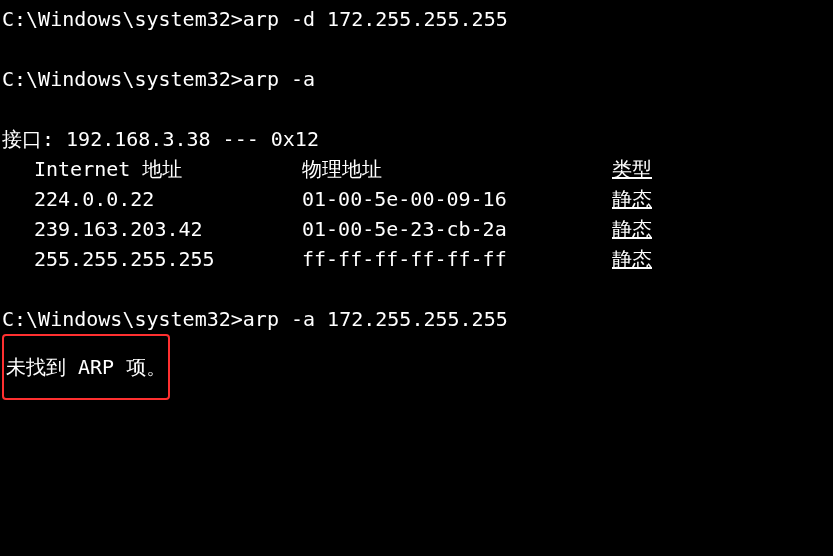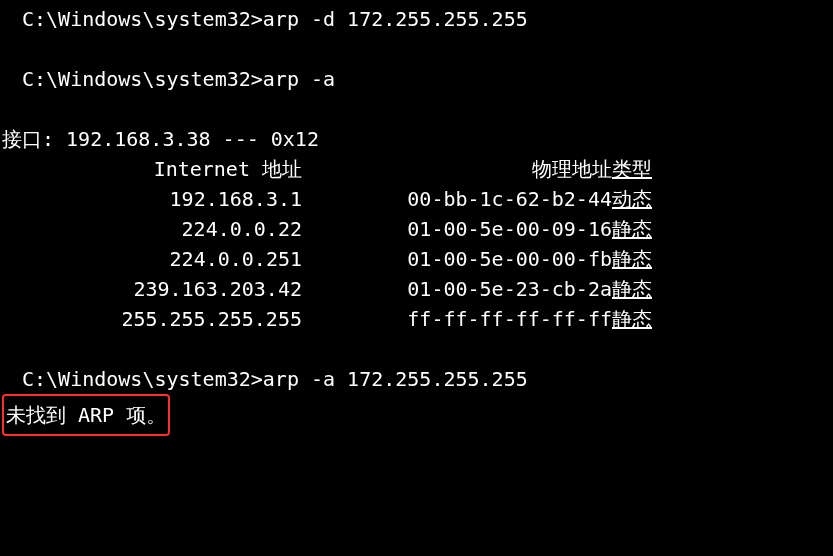--- a/index.html
+++ b/index.html
@@ -17,32 +17,30 @@
       padding: 4px 2px;
       overflow: hidden;
       line-height: 1.5;
     }
     .line {
       white-space: pre;
       min-height: 30px;
     }
     .prompt-line {
       white-space: pre;
-      margin-left: 20px;
     }
     .highlight {
       border: 2px solid #ff3030;
       border-radius: 4px;
       display: inline-block;
-      padding: 4px 2px;
+      padding: 16px 2px;
     }
     .arp-table {
       display: table;
       border-collapse: collapse;
-      text-align: right;
     }
     .arp-row {
       display: table-row;
     }
     .arp-cell {
       display: table-cell;
       white-space: pre;
     }
     .col-ip {
       width: 300px;
@@ -65,32 +63,22 @@
 <div class="line"> </div>
 <div class="line">接口: 192.168.3.38 --- 0x12</div>
 
 <div class="arp-table">
   <div class="arp-row">
     <div class="arp-cell col-ip">Internet 地址</div>
     <div class="arp-cell col-mac">物理地址</div>
     <div class="arp-cell col-type">类型</div>
   </div>
   <div class="arp-row">
-    <div class="arp-cell col-ip">192.168.3.1</div>
-    <div class="arp-cell col-mac">00-bb-1c-62-b2-44</div>
-    <div class="arp-cell col-type">动态</div>
-  </div>
-  <div class="arp-row">
     <div class="arp-cell col-ip">224.0.0.22</div>
     <div class="arp-cell col-mac">01-00-5e-00-09-16</div>
-    <div class="arp-cell col-type">静态</div>
-  </div>
-  <div class="arp-row">
-    <div class="arp-cell col-ip">224.0.0.251</div>
-    <div class="arp-cell col-mac">01-00-5e-00-00-fb</div>
     <div class="arp-cell col-type">静态</div>
   </div>
   <div class="arp-row">
     <div class="arp-cell col-ip">239.163.203.42</div>
     <div class="arp-cell col-mac">01-00-5e-23-cb-2a</div>
     <div class="arp-cell col-type">静态</div>
   </div>
   <div class="arp-row">
     <div class="arp-cell col-ip">255.255.255.255</div>
     <div class="arp-cell col-mac">ff-ff-ff-ff-ff-ff</div>

